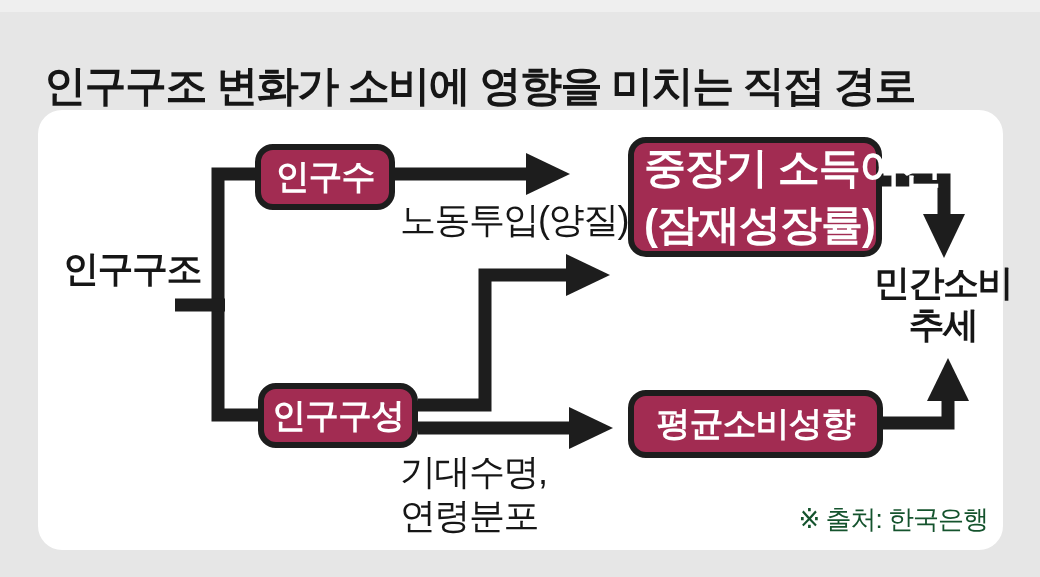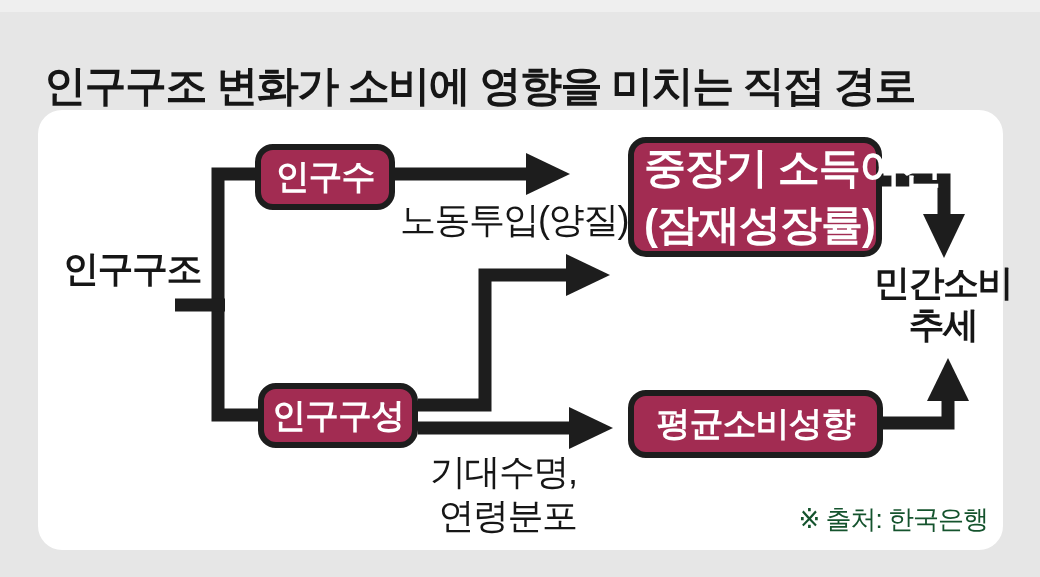--- a/index.html
+++ b/index.html
@@ -49,21 +49,21 @@
   .root-label{
     position:absolute;left:14px;top:138px;width:160px;
     text-align:center;font-size:36px;font-weight:bold;color:var(--text);
     letter-spacing:-1.5px;line-height:1.18;
   }
   .edge-label{
     position:absolute;font-size:36px;color:var(--text);
     letter-spacing:-1.5px;line-height:1.22;white-space:nowrap;
   }
   .label-labor-input{left:362px;top:88px;}
-  .label-life-expectancy{left:392px;top:340px;text-align:right;}
+  .label-life-expectancy{left:362px;top:340px;}
   .consumption-label{
     position:absolute;left:800px;top:152px;width:210px;
     text-align:center;font-size:36px;font-weight:bold;color:var(--text);
     letter-spacing:-1.5px;line-height:1.16;
   }
   .source-note{
     position:absolute;left:590px;top:392px;width:360px;
     text-align:right;font-size:26px;color:#14532d;letter-spacing:-1px;
   }
   .line-block{display:block;}

